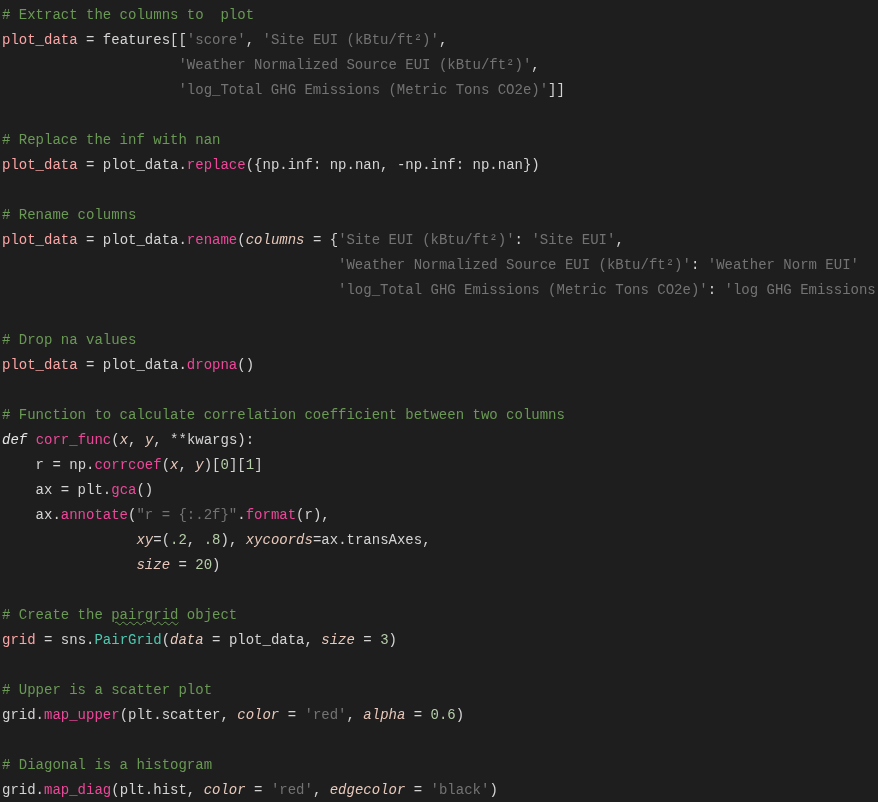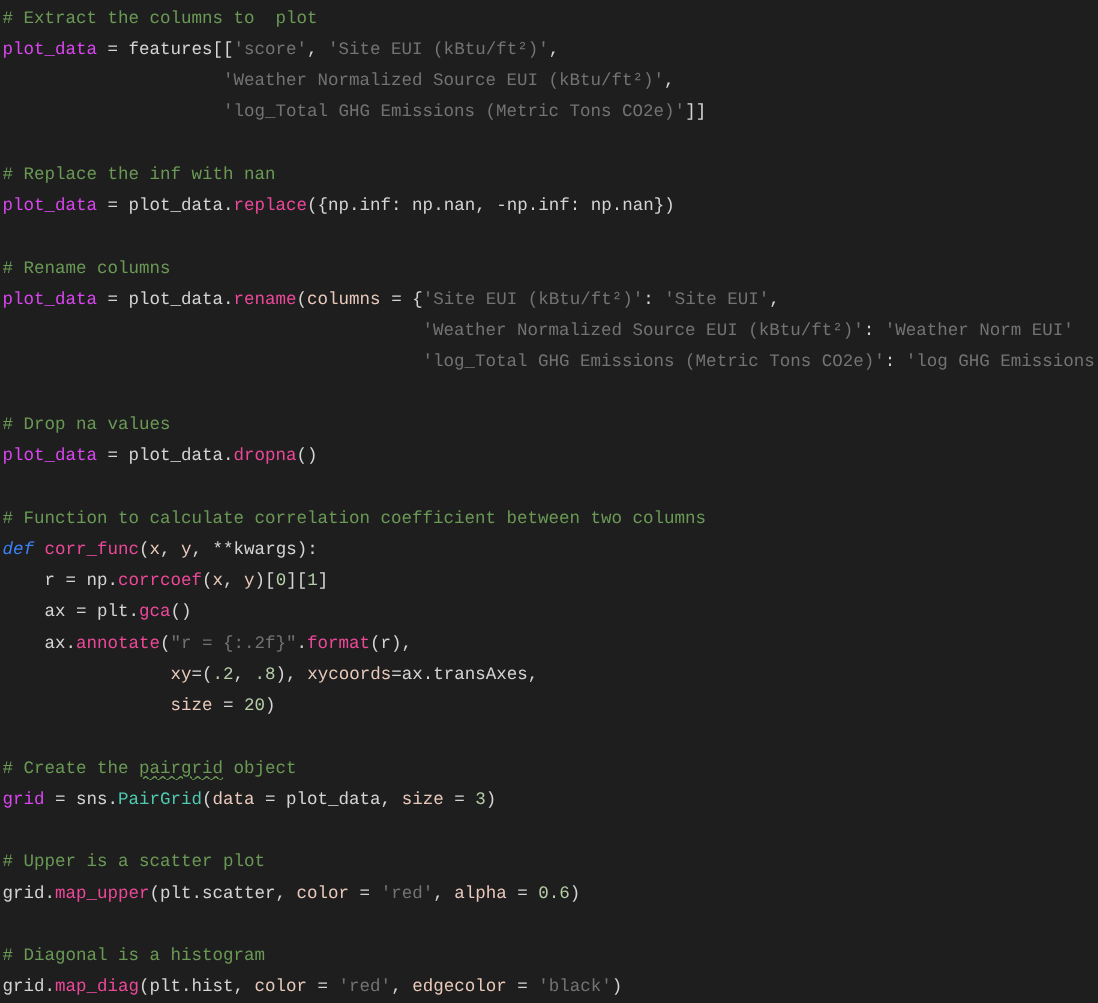--- a/index.html
+++ b/index.html
@@ -1,17 +1,17 @@
 <!DOCTYPE html>
 <html><head>
 <meta charset="utf-8">
 <style>
 html,body{margin:0;padding:0;background:#1e1e1e;width:878px;height:802px;overflow:hidden}
 pre.code{margin:0;padding:3px 0 0 2px;font-family:"NSimSun","SimSun","Courier New",monospace;font-size:14px;line-height:25px;color:#d4d4d4;white-space:pre}
-.cm{color:#6a9955}.kw{color:#3b82f6;font-style:italic}.fn{color:#ec4899}.va{color:#d946ef}.pa{color:#e8c9bb;}
+.cm{color:#6a9955}.kw{color:#e5e5e5;font-style:italic}.fn{color:#ec4899}.va{color:#fca5a5}.pa{color:#e8c9bb;font-style:italic}
 .st{color:#737373}.nu{color:#b5cea8}.op{color:#d4d4d4}.cl{color:#4ec9b0}
 .wavy{text-decoration:underline wavy #6a9955;text-decoration-thickness:1px;text-underline-offset:2px}
 .line{display:block}
 </style>
 </head>
 <body>
 
 <pre class="code"><span class="line"><span class="cm"># Extract the columns to  plot</span></span><span class="line"><span class="va">plot_data</span><span class="op"> </span><span class="op">=</span><span class="op"> features[[</span><span class="st">'score'</span><span class="op">, </span><span class="st">'Site EUI (kBtu/ft²)'</span><span class="op">,</span></span><span class="line"><span class="op">                     </span><span class="st">'Weather Normalized Source EUI (kBtu/ft²)'</span><span class="op">, </span></span><span class="line"><span class="op">                     </span><span class="st">'log_Total GHG Emissions (Metric Tons CO2e)'</span><span class="op">]]</span></span><span class="line">&nbsp;</span><span class="line"><span class="cm"># Replace the inf with nan</span></span><span class="line"><span class="va">plot_data</span><span class="op"> </span><span class="op">=</span><span class="op"> plot_data.</span><span class="fn">replace</span><span class="op">({np.inf</span><span class="op">:</span><span class="op"> np.nan, </span><span class="op">-</span><span class="op">np.inf</span><span class="op">:</span><span class="op"> np.nan})</span></span><span class="line">&nbsp;</span><span class="line"><span class="cm"># Rename columns</span></span><span class="line"><span class="va">plot_data</span><span class="op"> </span><span class="op">=</span><span class="op"> plot_data.</span><span class="fn">rename</span><span class="op">(</span><span class="pa">columns</span><span class="op"> </span><span class="op">=</span><span class="op"> {</span><span class="st">'Site EUI (kBtu/ft²)'</span><span class="op">: </span><span class="st">'Site EUI'</span><span class="op">, </span></span><span class="line"><span class="op">                                        </span><span class="st">'Weather Normalized Source EUI (kBtu/ft²)'</span><span class="op">: </span><span class="st">'Weather Norm EUI'</span></span><span class="line"><span class="op">                                        </span><span class="st">'log_Total GHG Emissions (Metric Tons CO2e)'</span><span class="op">: </span><span class="st">'log GHG Emissions'</span></span><span class="line">&nbsp;</span><span class="line"><span class="cm"># Drop na values</span></span><span class="line"><span class="va">plot_data</span><span class="op"> </span><span class="op">=</span><span class="op"> plot_data.</span><span class="fn">dropna</span><span class="op">()</span></span><span class="line">&nbsp;</span><span class="line"><span class="cm"># Function to calculate correlation coefficient between two columns</span></span><span class="line"><span class="kw">def</span><span class="op"> </span><span class="fn">corr_func</span><span class="op">(</span><span class="pa">x</span><span class="op">, </span><span class="pa">y</span><span class="op">, </span><span class="op">**kwargs)</span><span class="op">:</span></span><span class="line"><span class="op">    r </span><span class="op">=</span><span class="op"> np.</span><span class="fn">corrcoef</span><span class="op">(</span><span class="pa">x</span><span class="op">, </span><span class="pa">y</span><span class="op">)[</span><span class="nu">0</span><span class="op">][</span><span class="nu">1</span><span class="op">]</span></span><span class="line"><span class="op">    ax </span><span class="op">=</span><span class="op"> plt.</span><span class="fn">gca</span><span class="op">()</span></span><span class="line"><span class="op">    ax.</span><span class="fn">annotate</span><span class="op">(</span><span class="st">"r = {:.2f}"</span><span class="op">.</span><span class="fn">format</span><span class="op">(r),</span></span><span class="line"><span class="op">                </span><span class="pa">xy</span><span class="op">=</span><span class="op">(</span><span class="nu">.2</span><span class="op">, </span><span class="nu">.8</span><span class="op">), </span><span class="pa">xycoords</span><span class="op">=</span><span class="op">ax.transAxes,</span></span><span class="line"><span class="op">                </span><span class="pa">size</span><span class="op"> </span><span class="op">=</span><span class="op"> </span><span class="nu">20</span><span class="op">)</span></span><span class="line"><span class="op">    </span></span><span class="line"><span class="cm"># Create the </span><span class="cm wavy">pairgrid</span><span class="cm"> object</span></span><span class="line"><span class="va">grid</span><span class="op"> </span><span class="op">=</span><span class="op"> sns.</span><span class="cl">PairGrid</span><span class="op">(</span><span class="pa">data</span><span class="op"> </span><span class="op">=</span><span class="op"> plot_data, </span><span class="pa">size</span><span class="op"> </span><span class="op">=</span><span class="op"> </span><span class="nu">3</span><span class="op">)</span></span><span class="line">&nbsp;</span><span class="line"><span class="cm"># Upper is a scatter plot</span></span><span class="line"><span class="op">grid.</span><span class="fn">map_upper</span><span class="op">(plt.scatter, </span><span class="pa">color</span><span class="op"> </span><span class="op">=</span><span class="op"> </span><span class="st">'red'</span><span class="op">, </span><span class="pa">alpha</span><span class="op"> </span><span class="op">=</span><span class="op"> </span><span class="nu">0.6</span><span class="op">)</span></span><span class="line">&nbsp;</span><span class="line"><span class="cm"># Diagonal is a histogram</span></span><span class="line"><span class="op">grid.</span><span class="fn">map_diag</span><span class="op">(plt.hist, </span><span class="pa">color</span><span class="op"> </span><span class="op">=</span><span class="op"> </span><span class="st">'red'</span><span class="op">, </span><span class="pa">edgecolor</span><span class="op"> </span><span class="op">=</span><span class="op"> </span><span class="st">'black'</span><span class="op">)</span></span></pre>
 
 </body></html>

